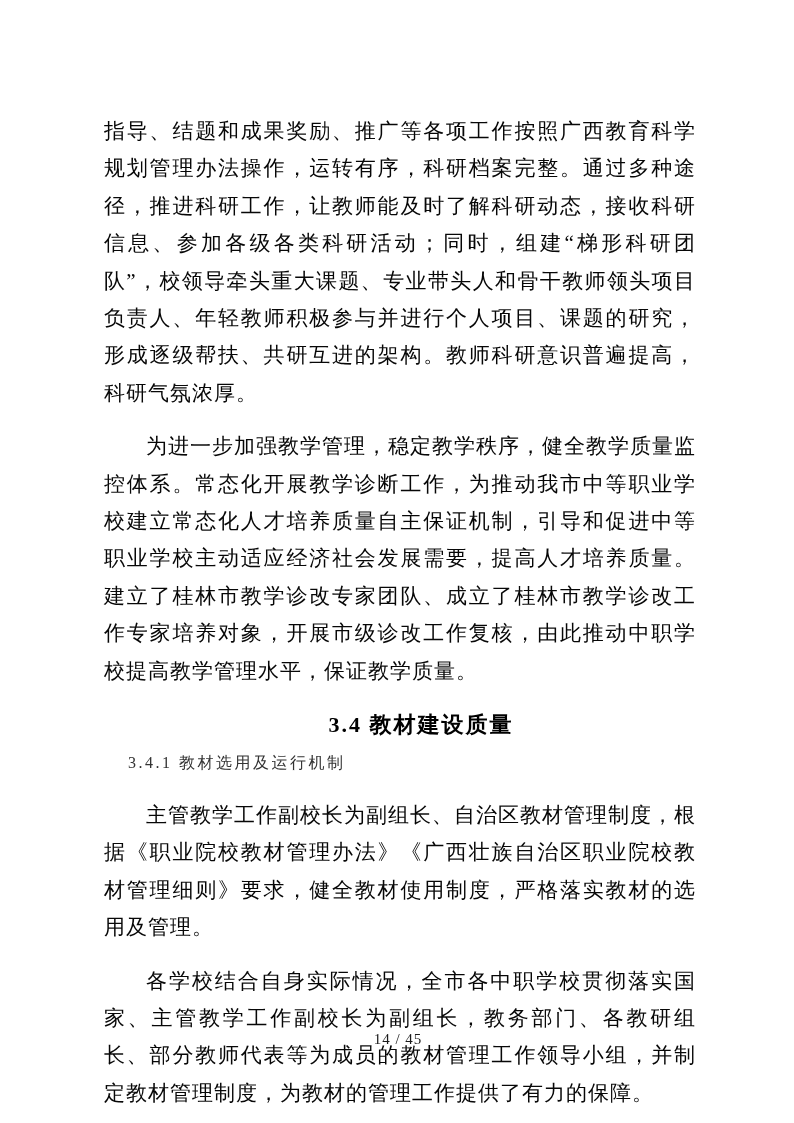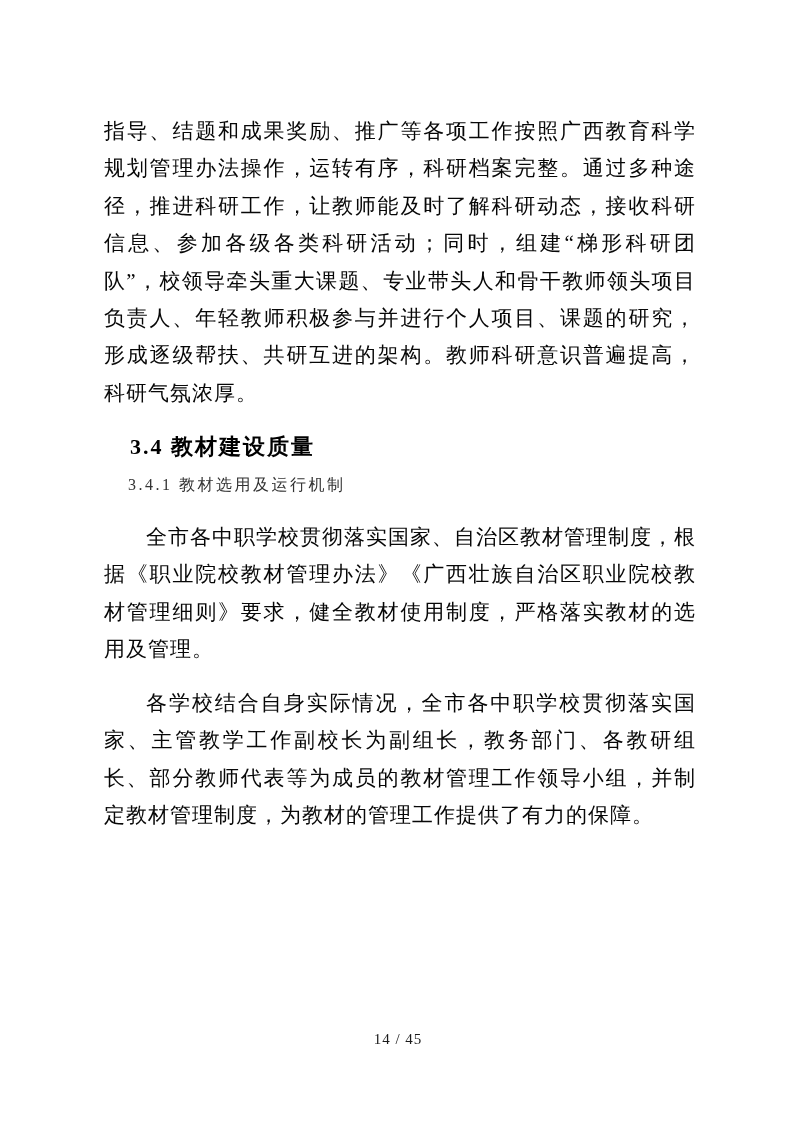--- a/index.html
+++ b/index.html
@@ -34,20 +34,21 @@
     text-indent: 42px;
   }
   .section-heading {
     margin: 0;
     padding-left: 42px;
     font-size: 22px;
     font-weight: 700;
     line-height: 37.4px;
     letter-spacing: 2px;
     color: #000000;
+    text-align: center;
   }
   .subsection-heading {
     margin: 0;
     padding-left: 40px;
     font-size: 16px;
     font-weight: 400;
     line-height: 37.4px;
     letter-spacing: 2.5px;
     color: #333333;
   }
@@ -63,21 +64,22 @@
     letter-spacing: 1px;
     color: #1a1a1a;
   }
 </style>
 </head>
 <body>
 
 <div class="page">
   <main class="content">
     <p class="para">指导、结题和成果奖励、推广等各项工作按照广西教育科学规划管理办法操作，运转有序，科研档案完整。通过多种途径，推进科研工作，让教师能及时了解科研动态，接收科研信息、参加各级各类科研活动；同时，组建“梯形科研团队”，校领导牵头重大课题、专业带头人和骨干教师领头项目负责人、年轻教师积极参与并进行个人项目、课题的研究，形成逐级帮扶、共研互进的架构。教师科研意识普遍提高，科研气氛浓厚。</p>
+    <p class="para indented">为进一步加强教学管理，稳定教学秩序，健全教学质量监控体系。常态化开展教学诊断工作，为推动我市中等职业学校建立常态化人才培养质量自主保证机制，引导和促进中等职业学校主动适应经济社会发展需要，提高人才培养质量。建立了桂林市教学诊改专家团队、成立了桂林市教学诊改工作专家培养对象，开展市级诊改工作复核，由此推动中职学校提高教学管理水平，保证教学质量。</p>
     <h2 class="section-heading">3.4 教材建设质量</h2>
     <h3 class="subsection-heading">3.4.1 教材选用及运行机制</h3>
-    <p class="para indented">全市各中职学校贯彻落实国家、自治区教材管理制度，根据《职业院校教材管理办法》《广西壮族自治区职业院校教材管理细则》要求，健全教材使用制度，严格落实教材的选用及管理。</p>
+    <p class="para indented">主管教学工作副校长为副组长、自治区教材管理制度，根据《职业院校教材管理办法》《广西壮族自治区职业院校教材管理细则》要求，健全教材使用制度，严格落实教材的选用及管理。</p>
     <p class="para indented">各学校结合自身实际情况，全市各中职学校贯彻落实国家、主管教学工作副校长为副组长，教务部门、各教研组长、部分教师代表等为成员的教材管理工作领导小组，并制定教材管理制度，为教材的管理工作提供了有力的保障。</p>
   </main>
   <footer class="footer">
     <span class="page-number">14 / 45</span>
   </footer>
 </div>
 
 </body></html>

